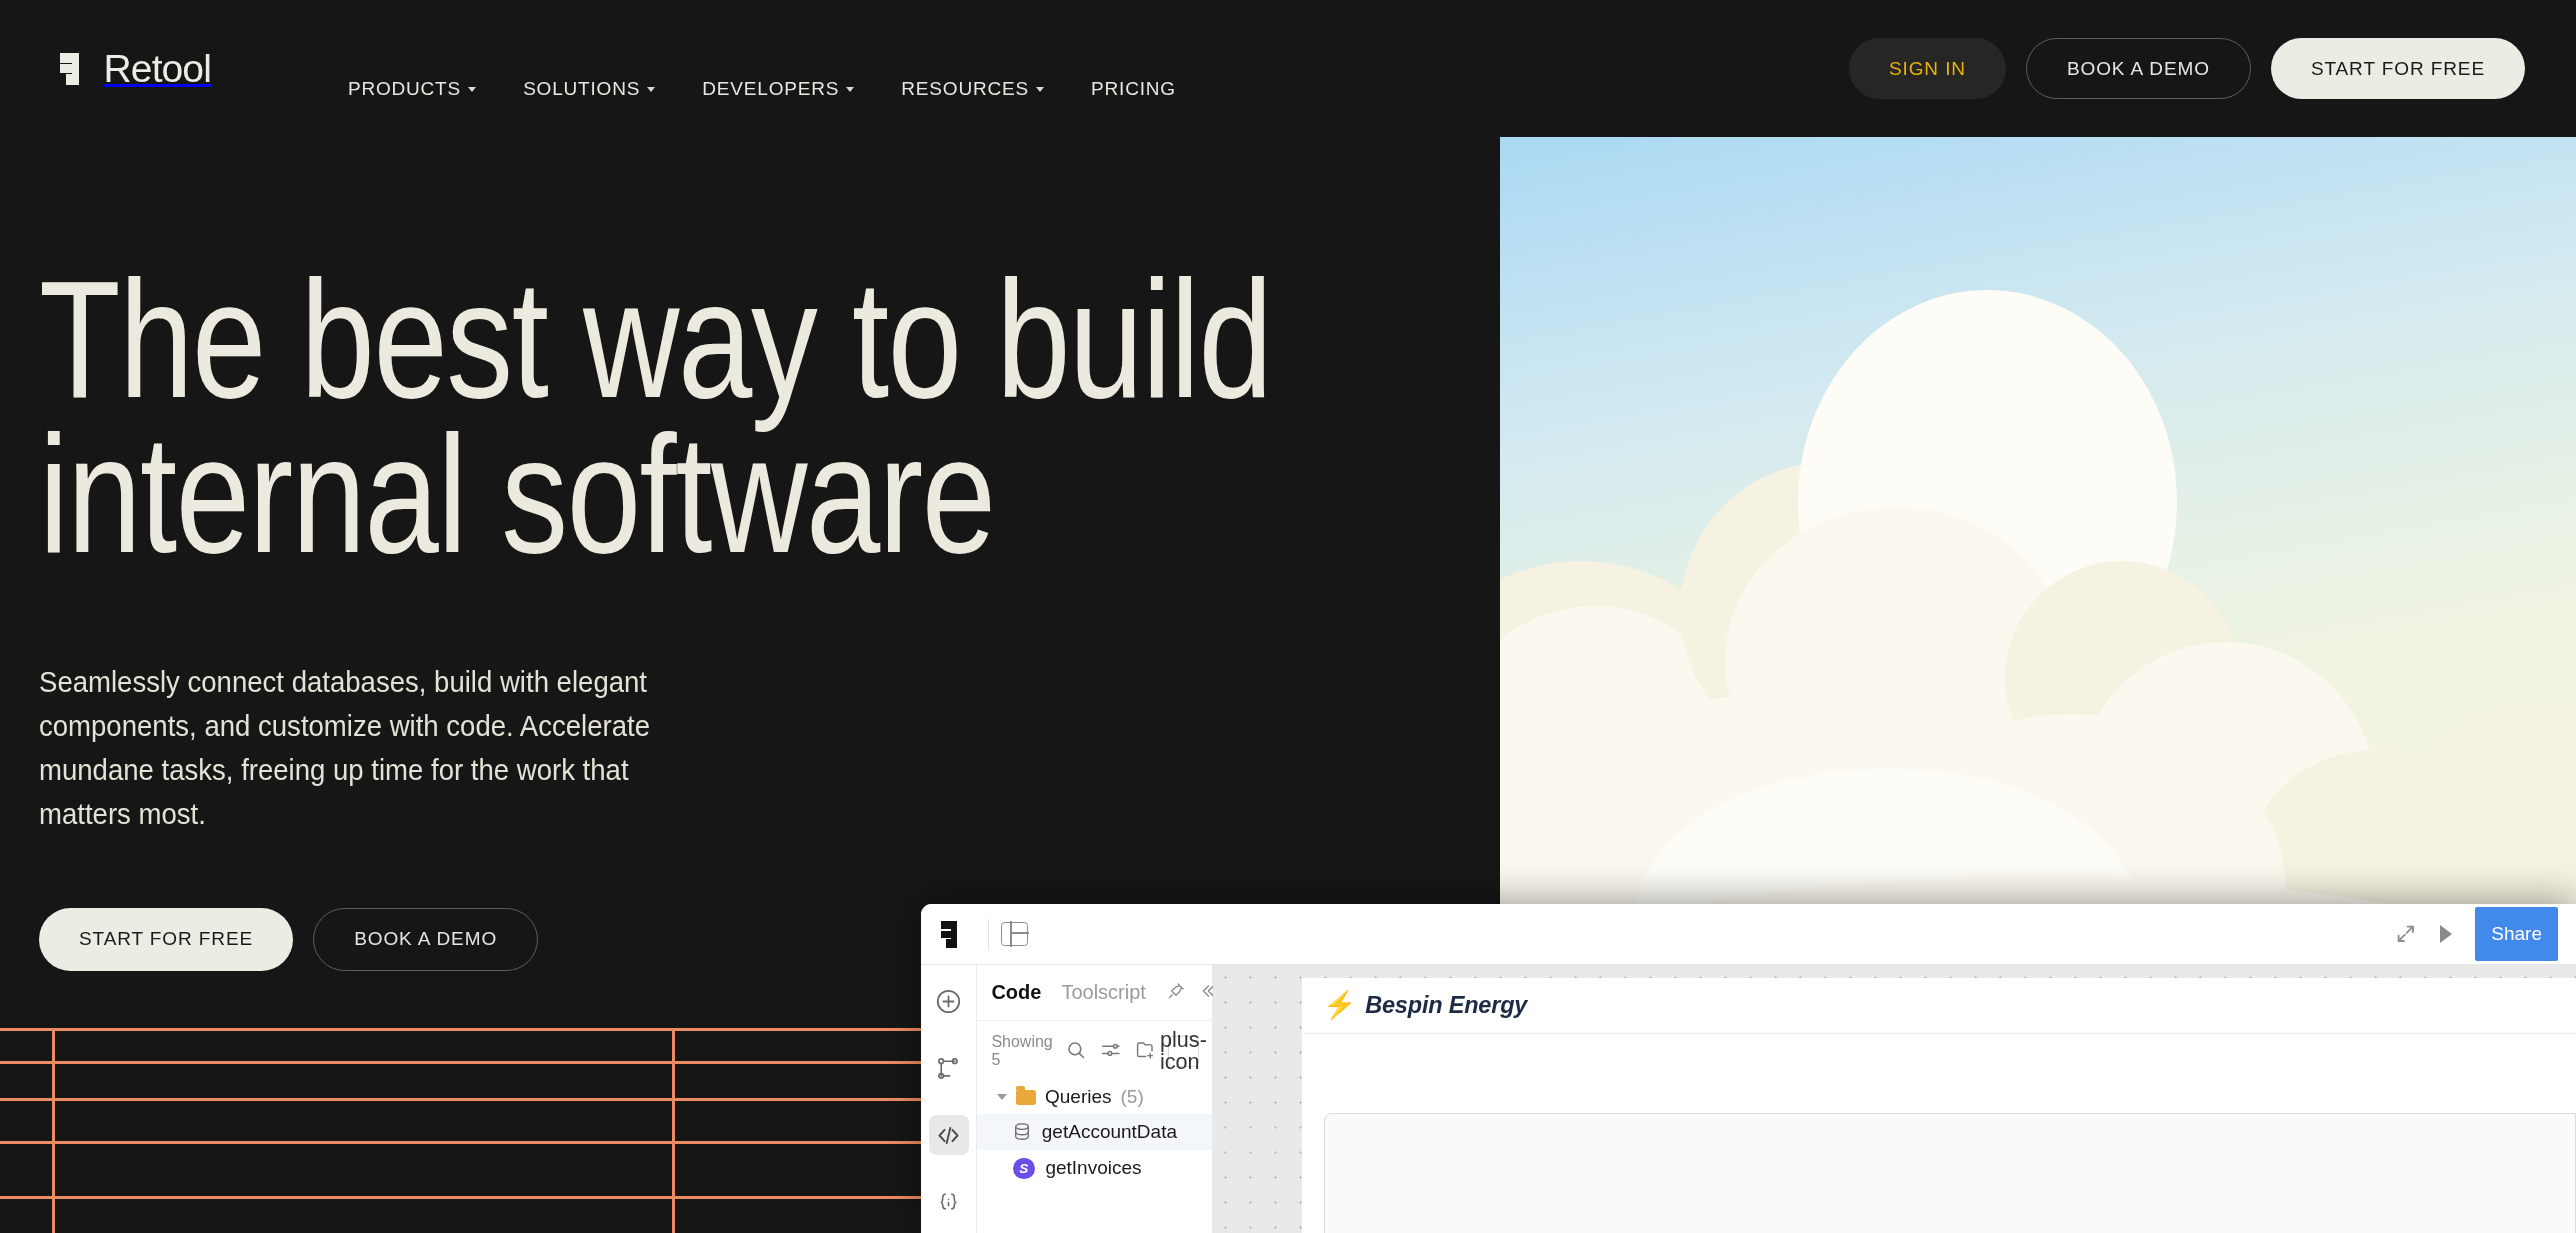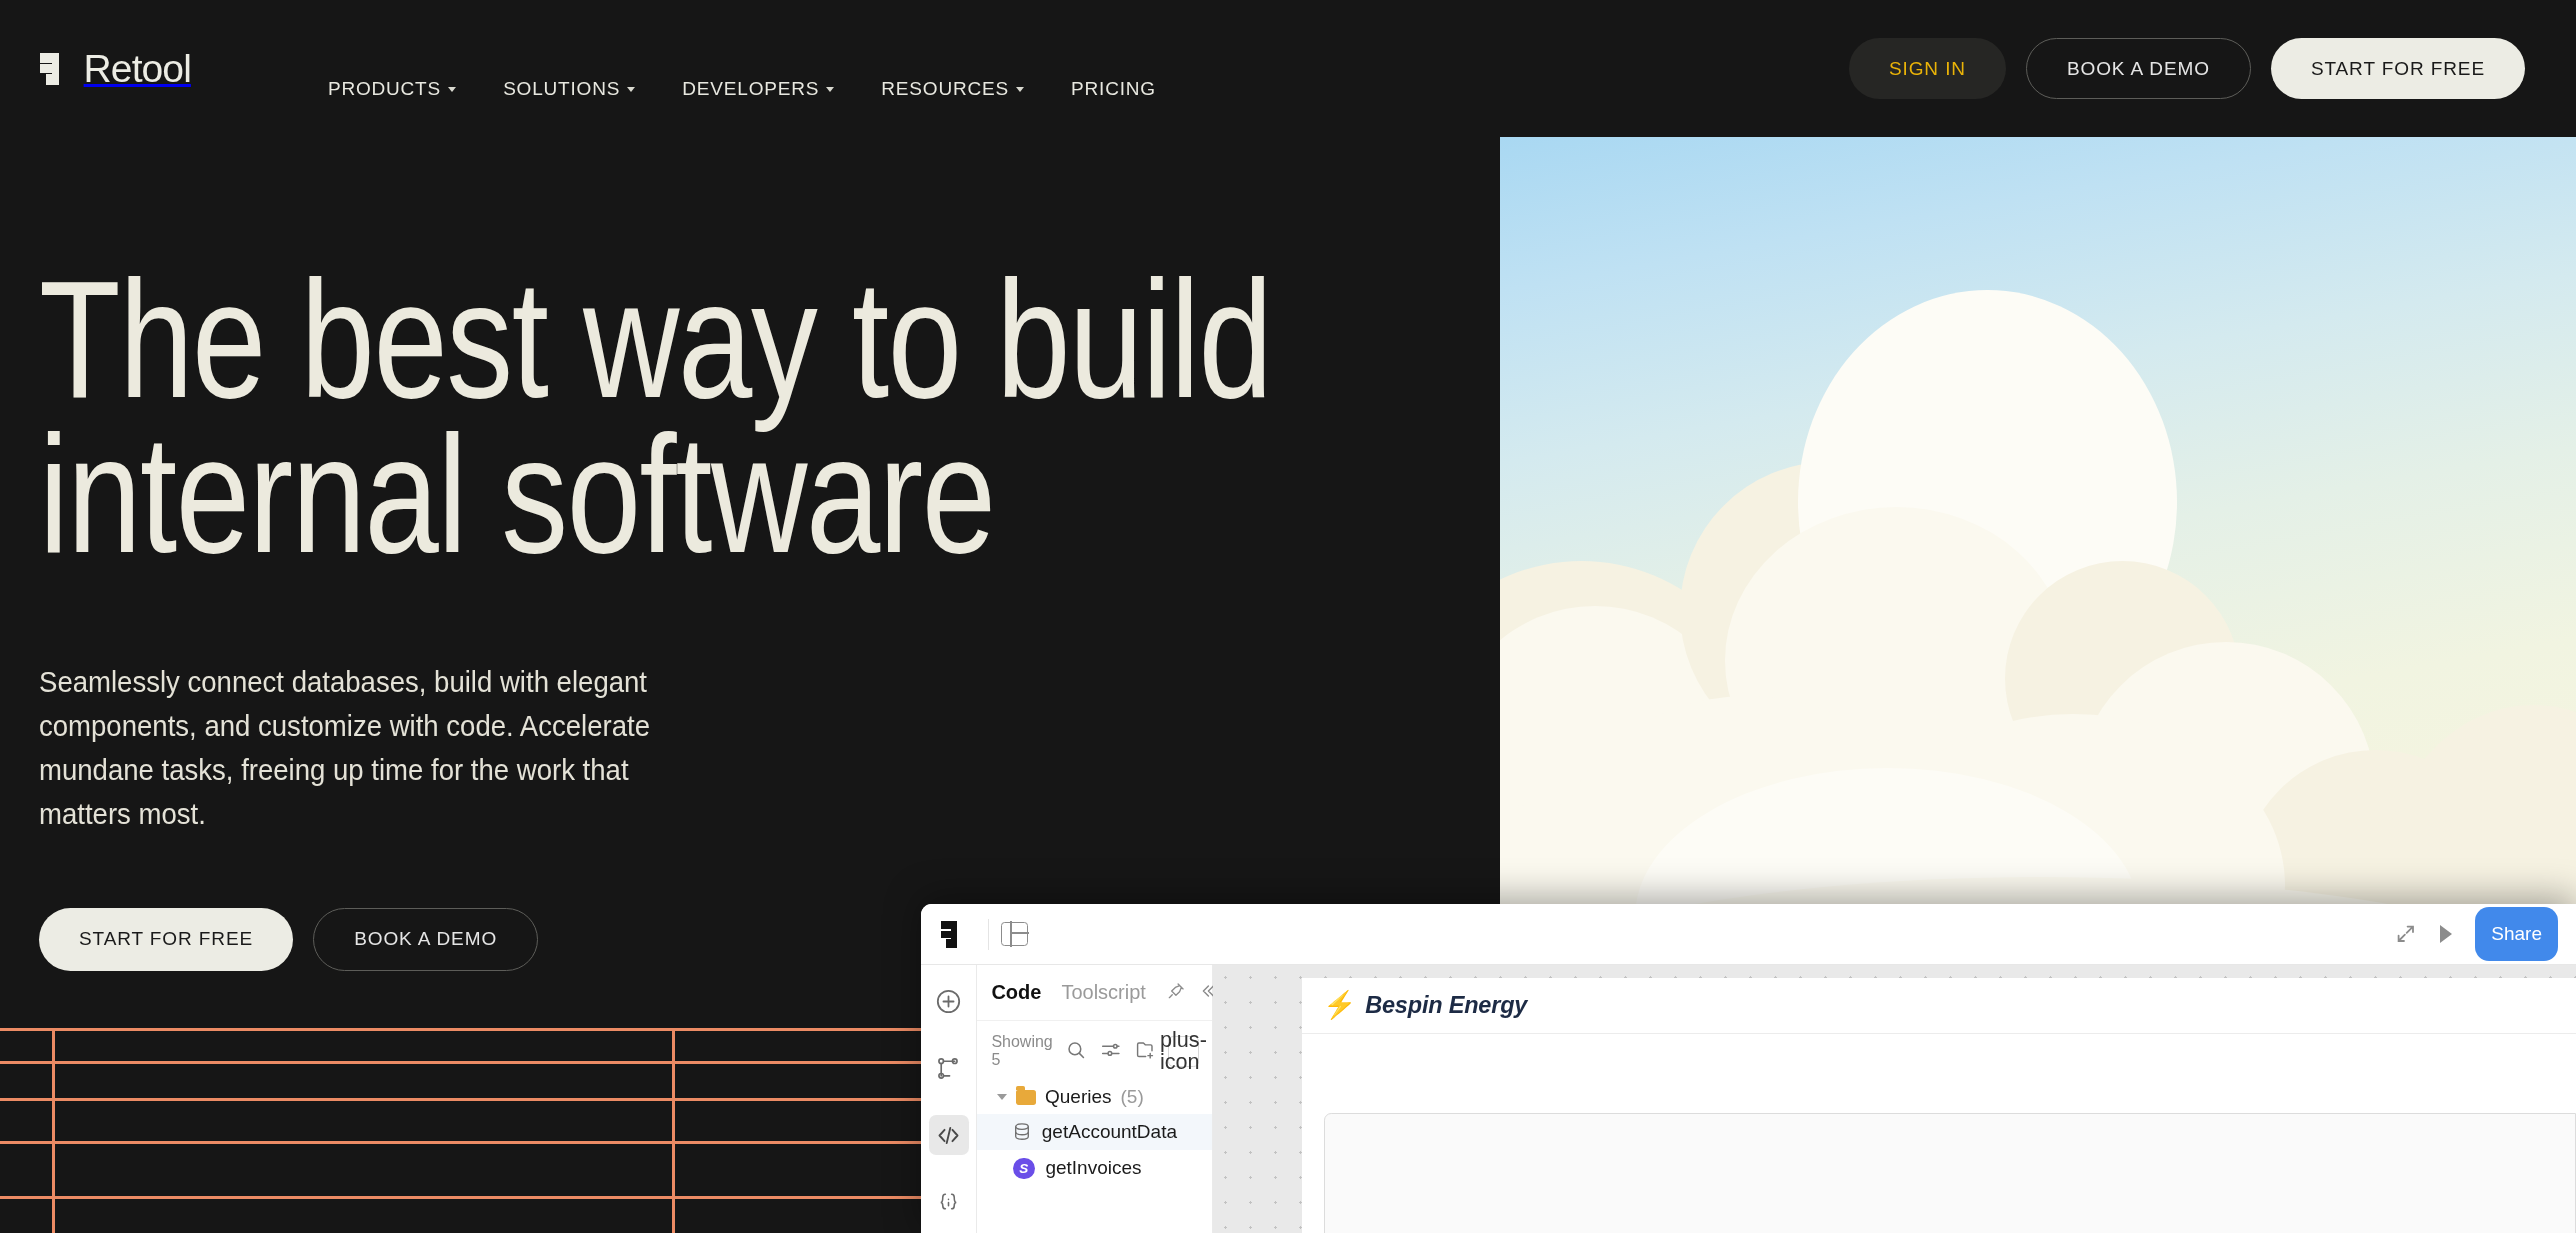--- a/index.html
+++ b/index.html
@@ -20,21 +20,21 @@
   .cl { position:absolute; background:#fbf9ef; border-radius:50%; }
   .cl.sh { background:#f6f2e2; }
   .cl.lt { background:#fdfcf6; }
 
   
   .nav {
     position:absolute; left:0; top:0; width:2576px; height:137px;
     display:flex; align-items:center; z-index:40;
     background:transparent;
   }
-  .nav-left { display:flex; align-items:center; padding-left:40px; }
+  .nav-left { display:flex; align-items:center; padding-left:60px; }
   .logo-wrap { display:flex; align-items:center; gap:12.6px; }
   .logo-mark { width:31px; height:32px; position:relative; }
   .logo-mark i { position:absolute; background:#ecece4; display:block; }
   .lm1 { left:0; top:0; width:19px; height:10px; }
   .lm2 { left:11.7px; top:0px; width:7.2px; height:21.6px; }
   .lm3 { left:0; top:11.7px; width:12.6px; height:9px; }
   .lm4 { left:6.3px; top:21.6px; width:12.6px; height:10.8px; }
   .logo-text { color:#ecece4; font-size:39px; letter-spacing:-0.9px; font-weight:400; line-height:1; }
   .nav-menu { display:flex; align-items:center; margin-left:137px; gap:47px; }
   .nav-item {
@@ -88,21 +88,21 @@
   .al4 { left:5.4px; top:18px; width:10.8px; height:9px; }
   .app-sep { width:0.9px; height:31px; background:#e4e4e4; margin:0 12.6px; }
   .panel-icon { width:27px; height:23.5px; border:1.8px solid #8c8c8c; border-radius:3.6px; position:relative; }
   .panel-icon::before { content:""; position:absolute; left:8px; top:-1.8px; bottom:-1.8px; width:1.8px; background:#8c8c8c; }
   .panel-icon::after { content:""; position:absolute; left:8px; top:9px; right:-1.8px; height:1.8px; background:#8c8c8c; }
   .app-title { position:absolute; left:0; right:0; text-align:center; font-size:22.5px; color:#2b2b2b; pointer-events:none; }
   .app-top-right { margin-left:auto; display:flex; align-items:center; gap:23.5px; padding-right:18px; }
   .ic-expand { width:21.6px; height:21.6px; position:relative; }
   .ic-expand svg { display:block; }
   .ic-play { width:0; height:0; border-top:9px solid transparent; border-bottom:9px solid transparent; border-left:12.6px solid #8c8c8c; }
-  .share-btn { background:#4189eb; color:#fff; font-size:19px; border-radius:14px; padding:16px 16px; cursor:pointer; }
+  .share-btn { background:#4189eb; color:#fff; font-size:19px; border-radius:2px; padding:16px 16px; cursor:pointer; }
 
   .app-body { display:flex; height:269px; }
 
   
   .rail { width:56px; border-right:0.9px solid #eaeaea; background:#fff; display:flex; flex-direction:column; align-items:center; padding-top:16px; gap:27px; flex:none; }
   .rail-btn { width:40px; height:40px; display:flex; align-items:center; justify-content:center; border-radius:7.2px; color:#6b6b6b; }
   .rail-btn.sel { background:#e8e8e8; }
 
   
   .qpanel { width:236px; flex:none; border-right:0.9px solid #eaeaea; background:#fff; }

